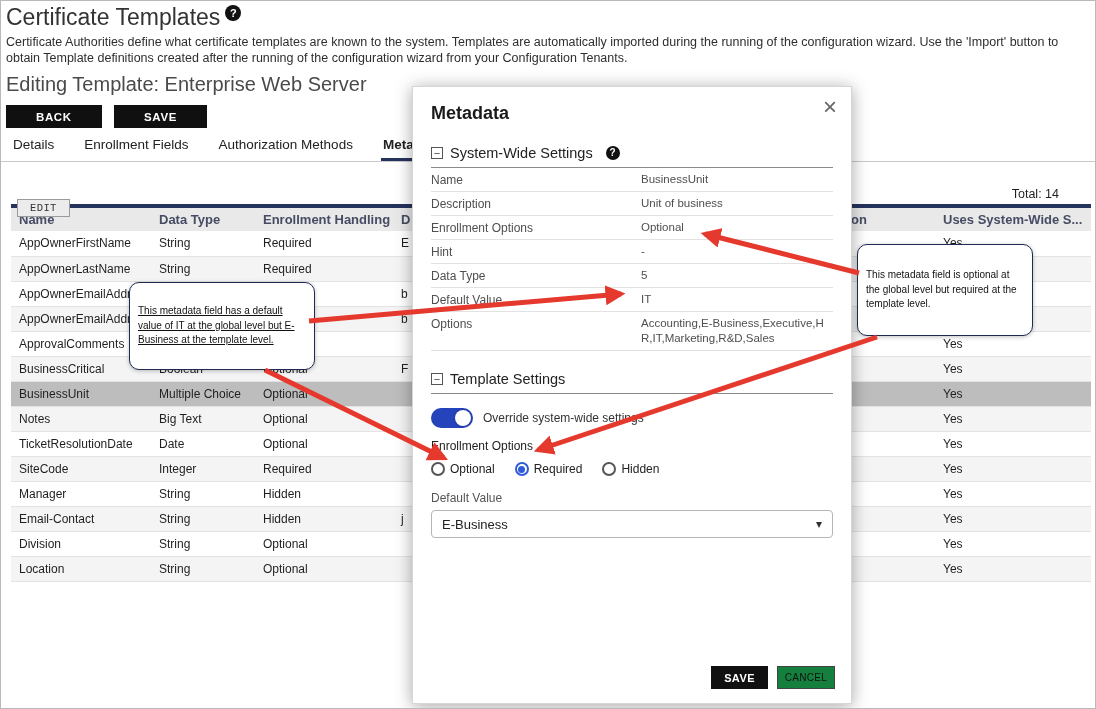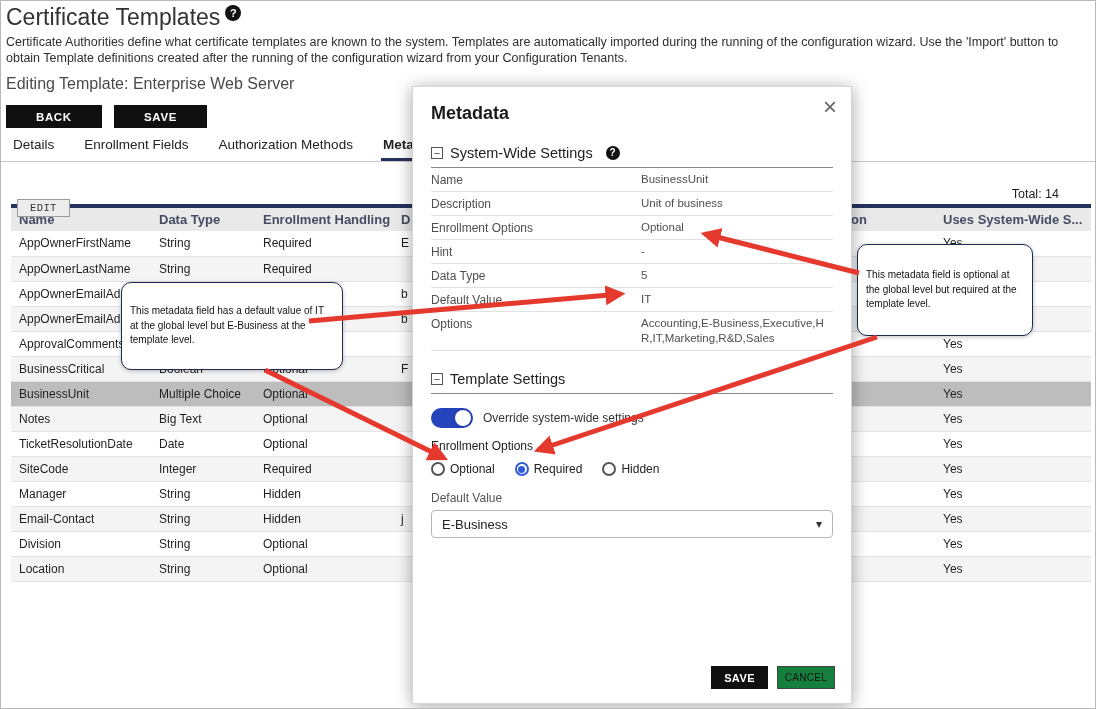--- a/index.html
+++ b/index.html
@@ -12,21 +12,21 @@
   
   .page-header { position:absolute; top:0; left:0; right:0; }
   h1.page-title { margin:2px 0 0 5px; font-size:23px; line-height:28px; font-weight:500; color:#333; }
   .help-badge {
     display:inline-block; width:16px; height:16px; border-radius:50%;
     background:#111; color:#fff; font-size:11px; font-weight:bold;
     text-align:center; line-height:16px; vertical-align:8px; margin-left:5px;
   }
   .help-badge.small { width:14px; height:14px; line-height:14px; font-size:10px; vertical-align:1px; margin-left:6px; }
   p.page-desc { margin:3px 5px 0; font-size:12.5px; line-height:16px; color:#2e2e2e; max-width:1064px; }
-  h2.editing-title { margin:6px 0 0 5px; font-size:16px; line-height:24px; font-weight:400; color:#4a4a4a; }
+  h2.editing-title { margin:6px 0 0 5px; font-size:20px; line-height:24px; font-weight:400; color:#4a4a4a; }
   .action-row { margin:9px 0 0 5px; }
   .btn-dark {
     display:inline-block; min-width:83px; height:23px; padding:0 30px;
     background:var(--button-black,#101010); color:#fff; border:none;
     font-family:inherit; font-size:11.5px; font-weight:bold; letter-spacing:.6px;
     margin-right:8px; cursor:pointer;
   }
   
   .tab-bar {
     position:absolute; top:130px; left:0; right:0; height:31px;
@@ -58,21 +58,21 @@
   }
   .meta-table tbody tr:nth-child(even) td { background:#f4f4f4; }
   .meta-table tbody tr.highlighted td { background:var(--highlight-row,#bdbdbd); }
   
   .callout {
     position:absolute; background:#fff; border:1.5px solid #1e2a52; border-radius:10px;
     font-size:10px; line-height:1.45; color:#111; text-align:left;
     padding:10px 8px; z-index:45; box-shadow:0 1px 4px rgba(0,0,0,.25);
     display:flex; align-items:center; justify-content:center;
   }
-  .callout.left { left:120px; top:281px; width:222px; height:88px; }
+  .callout.left { left:128px; top:281px; width:186px; height:88px;text-decoration:underline; }
   .callout.right { left:856px; top:243px; width:176px; height:92px; }
   
   .modal {
     position:absolute; left:411px; top:85px; width:440px; height:618px;
     background:#fff; z-index:40; box-shadow:0 2px 16px rgba(0,0,0,.35);
     padding:14px 18px; border:1px solid #d6d6d6;
   }
   .modal-title { font-size:18px; font-weight:bold; color:#1a1a1a; line-height:24px; }
   .modal-close { position:absolute; top:8px; right:14px; font-size:24px; color:#666; cursor:pointer; line-height:24px; }
   .section-header { margin-top:20px; display:flex; align-items:center; gap:7px; }

